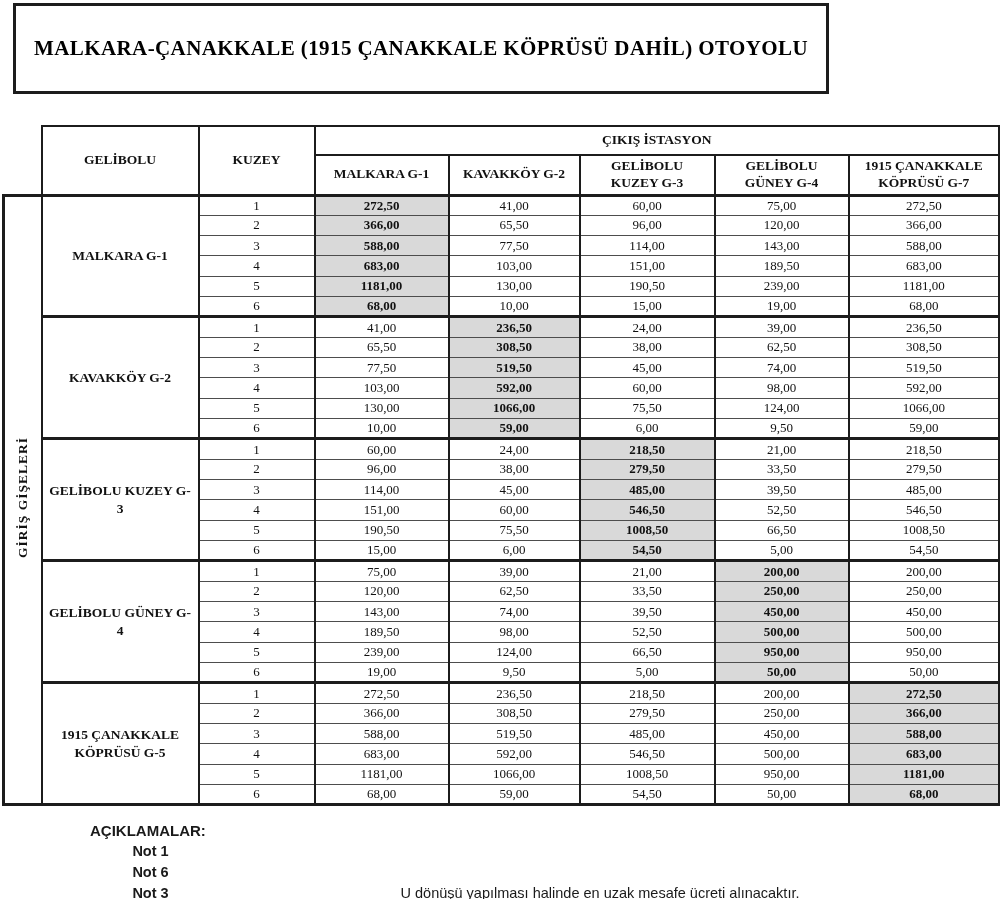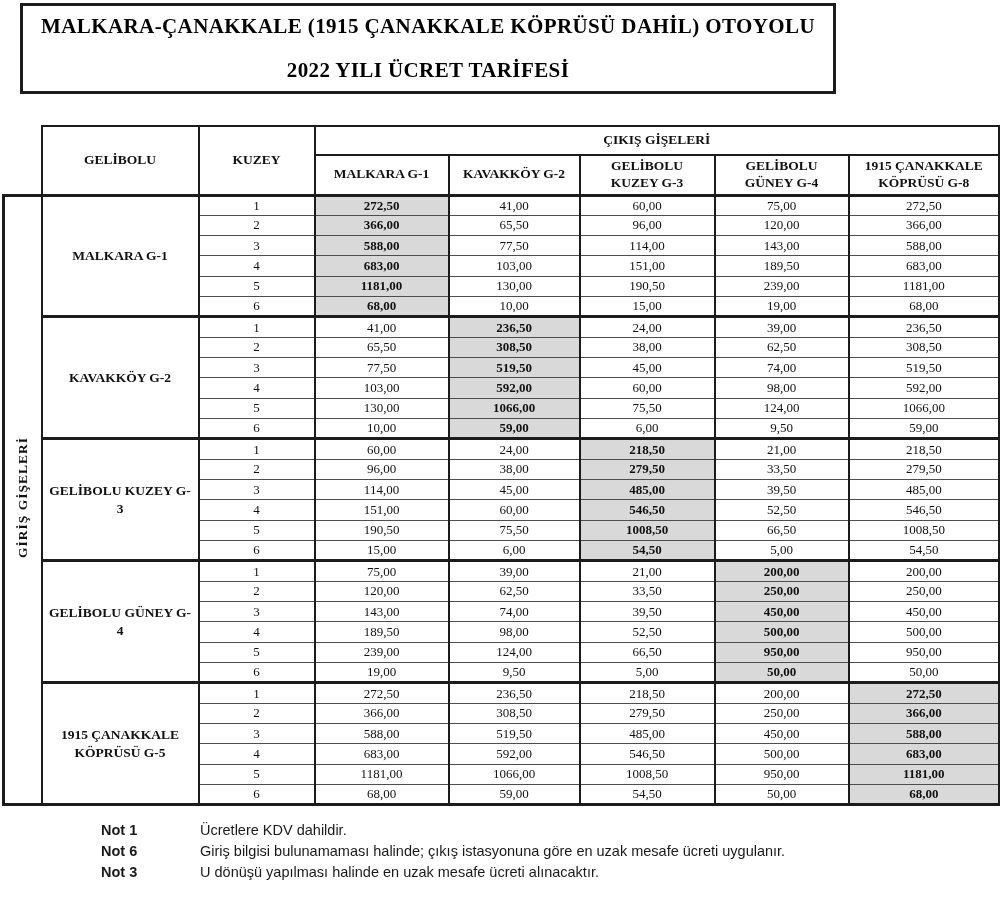--- a/index.html
+++ b/index.html
@@ -8,21 +8,21 @@
     position: relative;
     background: #ffffff;
     font-family: "Liberation Serif", serif;
     color: #111111;
     overflow: hidden;
   }
 
   
   .title-box {
     position: absolute;
-    left: 20px; top: 3px;
+    left: 13px; top: 3px;
     width: 816px; height: 91px;
     border: 3px solid #1c1c1c;
     display: flex;
     flex-direction: column;
     align-items: center;
     justify-content: center;
     gap: 19px;
   }
   .title-line {
     font-weight: bold;
@@ -101,60 +101,60 @@
   .notes-heading {
     margin-left: 90px;
     font-weight: bold;
     font-size: 15px;
     line-height: 21px;
   }
   .note-row {
     margin-left: 101px;
     display: flex;
     line-height: 21px;
+    text-align: center;
   }
   .note-label { width: 99px; font-weight: bold; flex: 0 0 auto; }
   .note-text { flex: 1; }
 </style>
 </head>
 <body>
 
 <div class="title-box">
   <div class="title-line">MALKARA-ÇANAKKALE (1915 ÇANAKKALE KÖPRÜSÜ DAHİL) OTOYOLU</div>
-  <div class="title-line">2022 YILI ÜCRET TARİFESİ</div>
 </div>
 
 <div class="ft-wrap">
   <table class="ft">
     <colgroup>
       <col style="width:38px">
         <col style="width:157px">
         <col style="width:116px">
       <col style="width:134px">
         <col style="width:131px">
         <col style="width:135px">
       <col style="width:134px">
         <col style="width:151px">
     </colgroup>
     <thead>
       <tr class="hrow1">
         <td class="blank" rowspan="2"></td>
         <th rowspan="2">GELİBOLU</th>
         <th rowspan="2">KUZEY</th>
-        <th colspan="5">ÇIKIŞ GİŞELERİ</th>
+        <th colspan="5">ÇIKIŞ İSTASYON</th>
       </tr>
       <tr class="hrow2">
         <th>MALKARA G-1</th>
         <th>KAVAKKÖY G-2</th>
         <th>GELİBOLU
 KUZEY G-3</th>
         <th>GELİBOLU
 GÜNEY G-4</th>
         <th>1915 ÇANAKKALE
-KÖPRÜSÜ G-8</th>
+KÖPRÜSÜ G-7</th>
       </tr>
     </thead>
     <tbody id="fare-tbody">
         <tr class="block-start">
           <td rowspan="30" class="vlabel"><span>GİRİŞ GİŞELERİ</span></td>
           <td rowspan="6" class="station">MALKARA G-1</td>
           <td class="sinif">1</td>
           <td class="fare hl" style="background: rgb(217, 217, 217);">272,50</td>
           <td class="fare">41,00</td>
           <td class="fare">60,00</td>
@@ -395,25 +395,24 @@
           <td class="fare">59,00</td>
           <td class="fare">54,50</td>
           <td class="fare">50,00</td>
           <td class="fare hl" style="background: rgb(217, 217, 217);">68,00</td>
         </tr>
       </tbody>
   </table>
 </div>
 
 <div class="notes">
+  <div class="notes-heading">AÇIKLAMALAR:</div>
   <div class="note-row">
     <div class="note-label">Not 1</div>
-    <div class="note-text">Ücretlere KDV dahildir.</div>
   </div>
   <div class="note-row">
     <div class="note-label">Not 6</div>
-    <div class="note-text">Giriş bilgisi bulunamaması halinde; çıkış istasyonuna göre en uzak mesafe ücreti uygulanır.</div>
   </div>
   <div class="note-row">
     <div class="note-label">Not 3</div>
     <div class="note-text">U dönüşü yapılması halinde en uzak mesafe ücreti alınacaktır.</div>
   </div>
 </div>
 
 </body></html>

